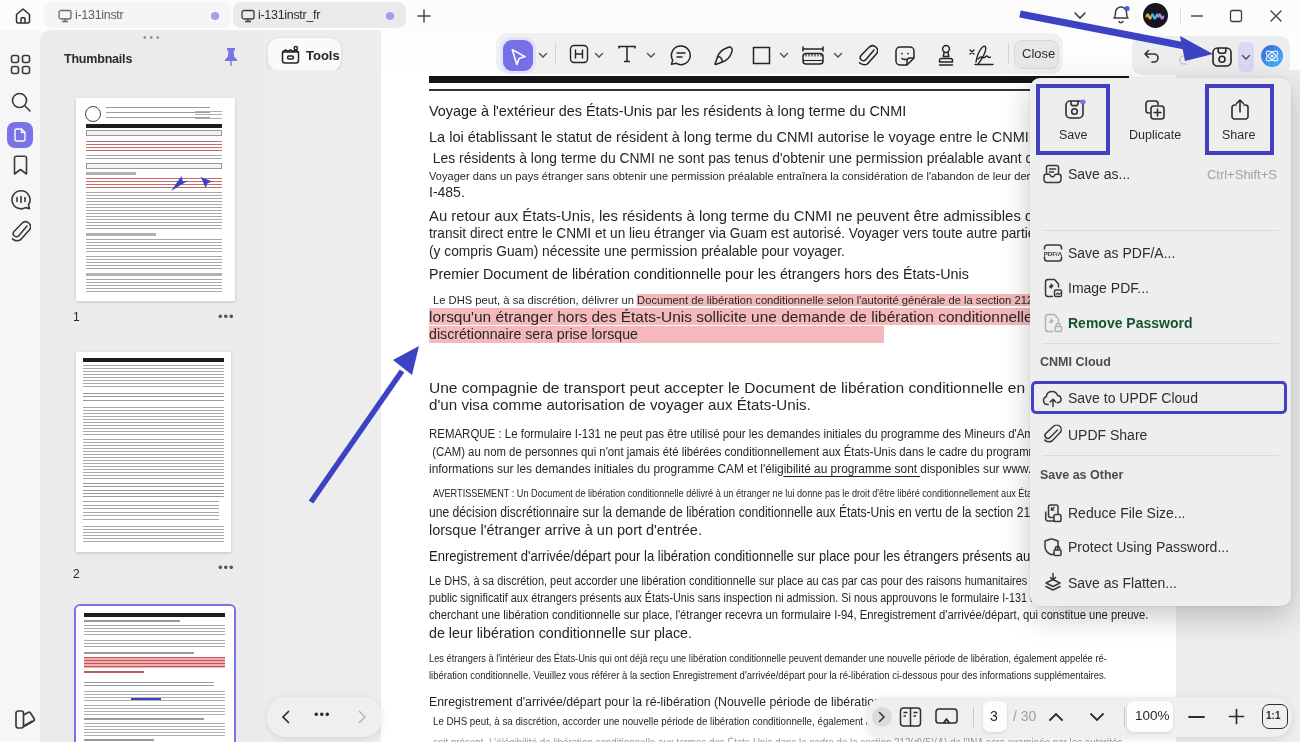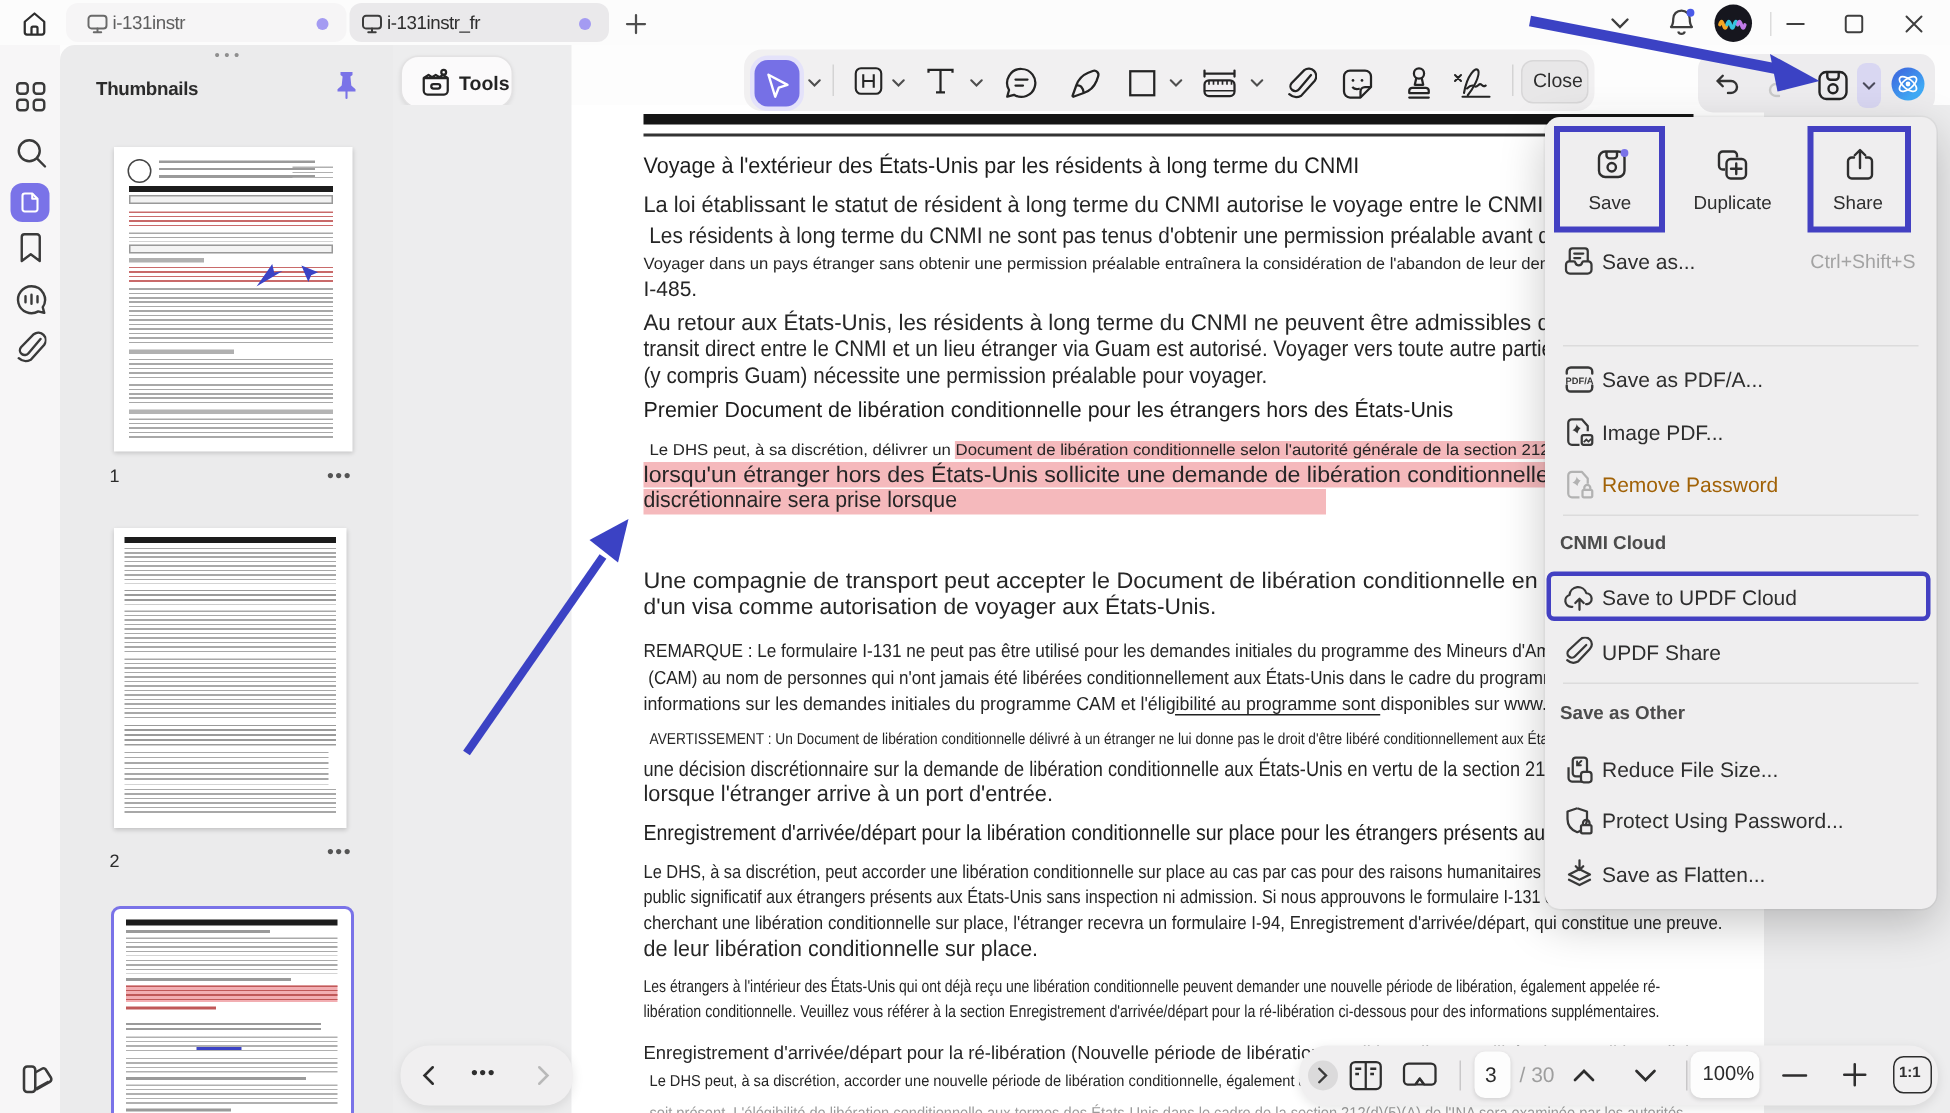--- a/index.html
+++ b/index.html
@@ -457,21 +457,21 @@
       </svg>
     <div class="mtxt">Image PDF...</div>
   </div>
   <div class="mrow" style="top:228px;">
     <svg class="mico" width="21" height="21" viewBox="0 0 21 21" fill="none" stroke="#b2b2b2" stroke-width="1.5">
         <path d="M16.5 10 V6.5 L12.5 2 H6 a2.5 2.5 0 0 0 -2.5 2.5 v12 A2.5 2.5 0 0 0 6 19 h5" stroke-linejoin="round"></path>
         <path d="M6.3 9.3 c1.6 -0.5 2.6 -2.3 2.9 -4.1 c0.3 1.3 1.2 2.4 2.6 2.7 c-1.2 1 -1.9 2.3 -2.1 3.6 c-0.9 -1 -2 -1.8 -3.4 -2.2 z" fill="#b2b2b2" stroke="none"></path>
         <rect x="13" y="14" width="6.5" height="5" rx="1"></rect>
         <path d="M14.2 14 v-1.3 a2 2 0 0 1 4 0 V14"></path>
       </svg>
-    <div class="mtxt" style="color:#a16207;">Remove Password</div>
+    <div class="mtxt" style="color:#14532d;font-weight:bold;">Remove Password</div>
   </div>
   <div class="mdiv" style="top:265px;"></div>
   <div class="mhead" style="top:277px;">CNMI Cloud</div>
   <div class="abs" style="left:1px;top:303px;width:256px;height:33px;border:3px solid #4340c2;border-radius:5px;"></div>
   <div class="mrow" style="top:303px;">
     <svg class="mico" width="22" height="20" viewBox="0 0 22 20" fill="none" stroke="#383838" stroke-width="1.5" stroke-linecap="round" stroke-linejoin="round">
         <path d="M6.2 16.5 H5.5 A4 4 0 0 1 4.3 8.7 a5.8 5.8 0 0 1 11.3 -1.2 a3.7 3.7 0 0 1 0.6 7.3 h-0.8"></path>
         <path d="M11 18.5 V11.5 M8.2 14 L11 11.2 L13.8 14"></path>
       </svg>
     <div class="mtxt">Save to UPDF Cloud</div>

